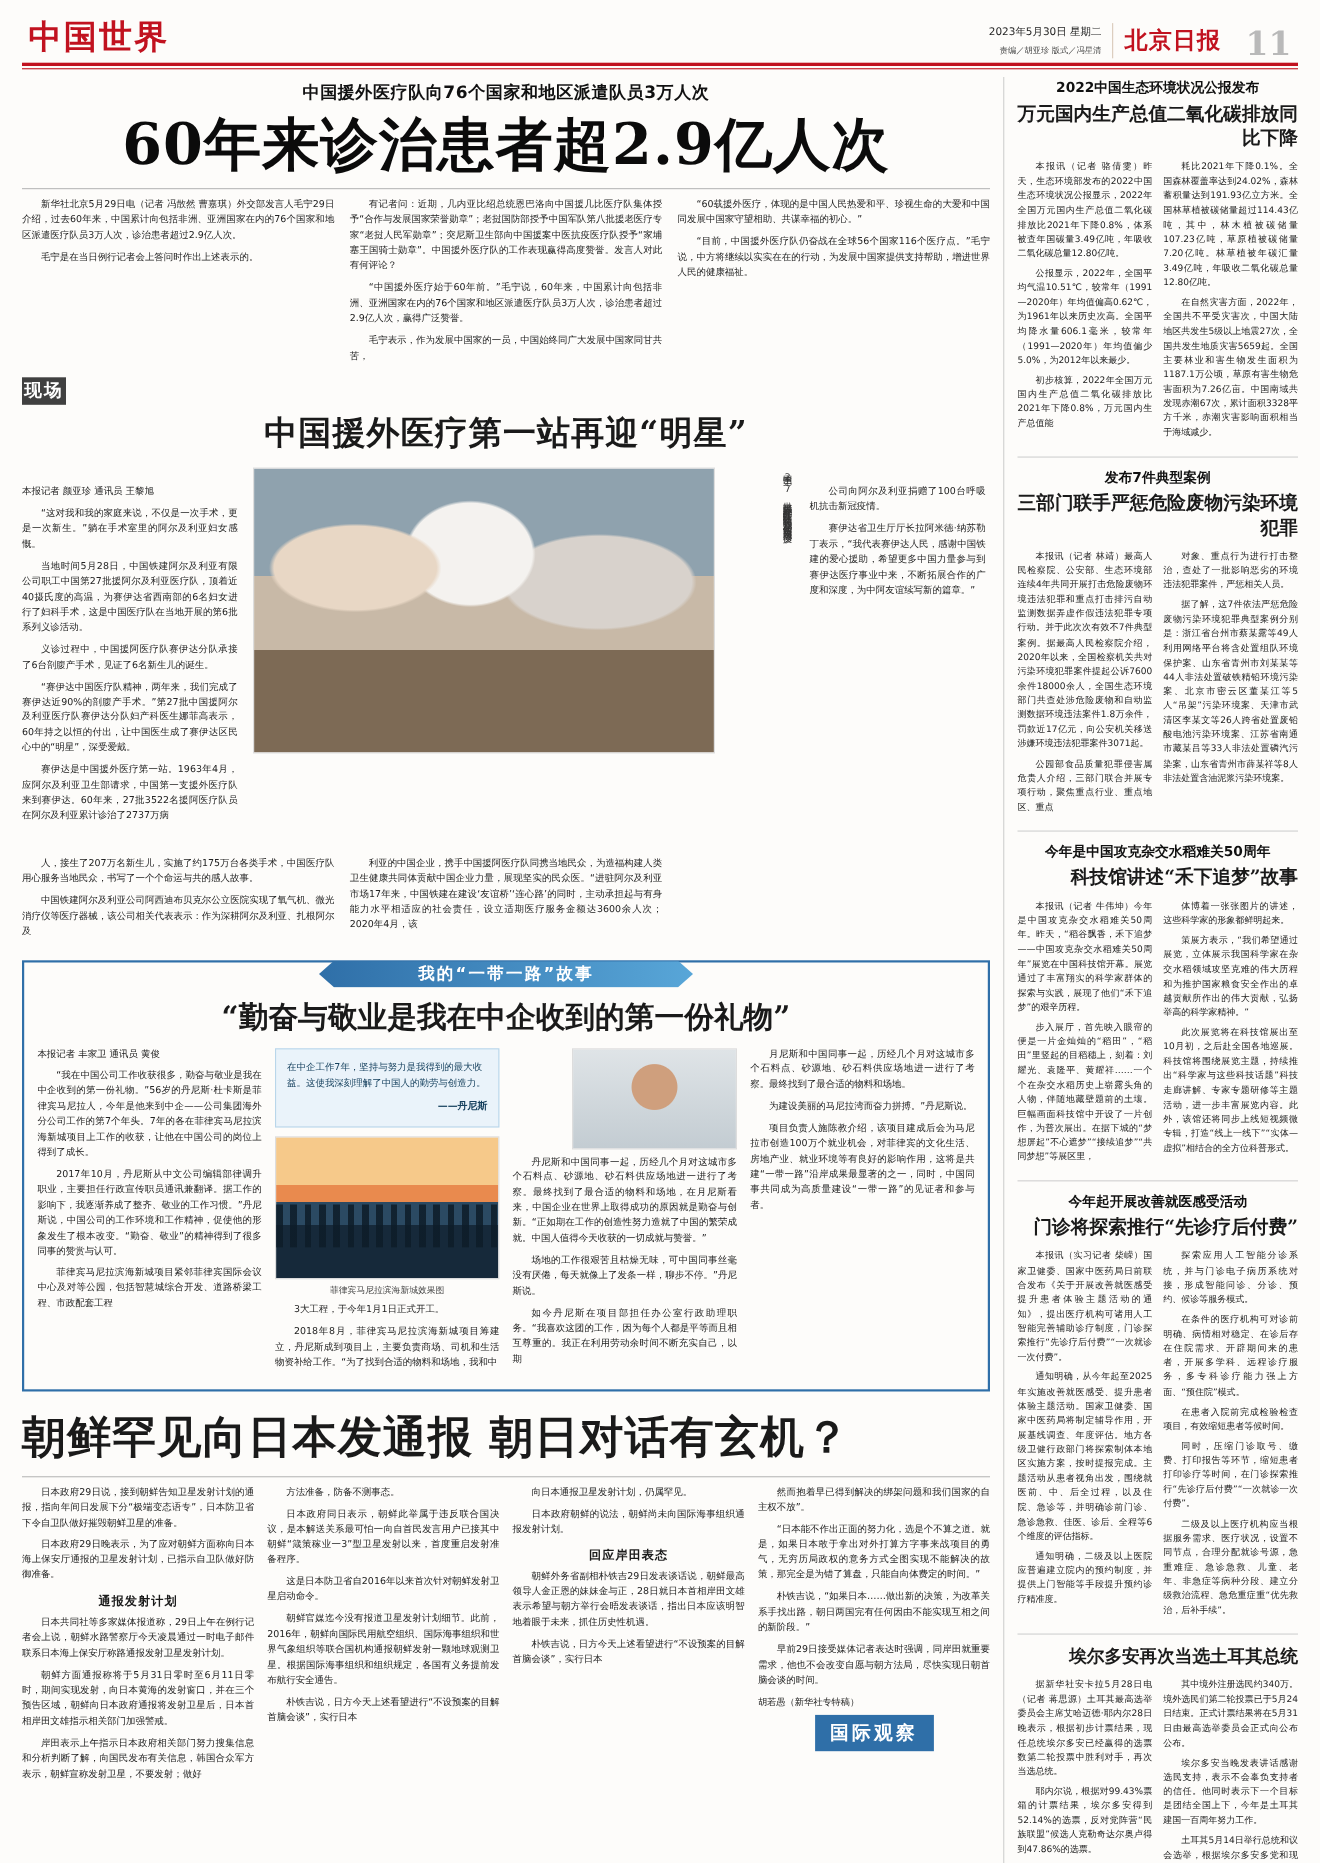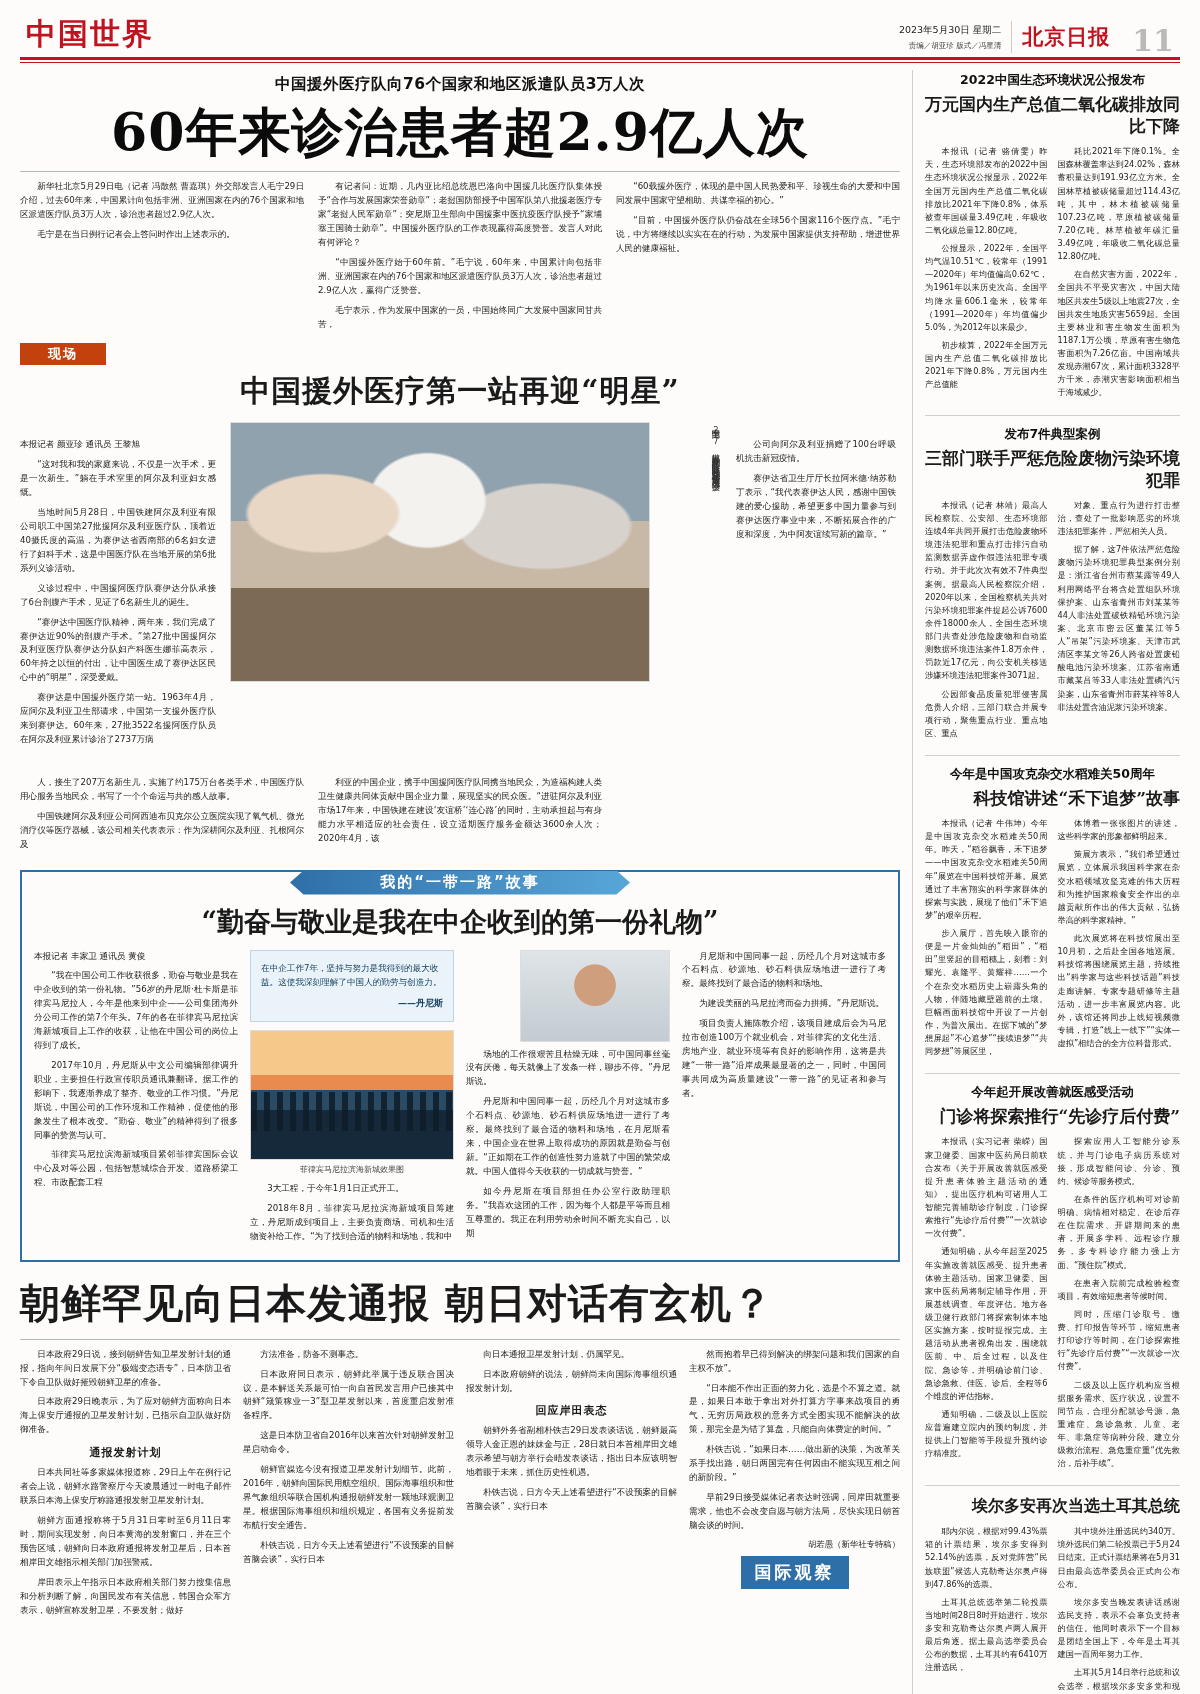--- a/index.html
+++ b/index.html
@@ -51,21 +51,21 @@
     font-weight:bold;font-size:52px;line-height:1.12;margin:8px 0 10px;letter-spacing:1px;color:#0b0b0b;
   }
   .lead-rule{height:1px;background:#b9b9b9;margin:4px 0 8px;}
   .three{display:flex;gap:14px;}
   .three>div{flex:1;}
   p.t{font-size:8.6px;line-height:1.62;text-align:justify;margin:0 0 6px;color:#222;}
   p.t.ind{text-indent:2em;}
   .byline{font-size:8.6px;line-height:1.62;text-align:justify;margin:0 0 6px;}
 
   
-  .sec-tag{display:inline-block;background:#c2410c;color:#fff;font-size:13px;font-weight:bold;padding:2px 28px;letter-spacing:2px;}
+  .sec-tag{display:inline-block;background:#404040;color:#fff;font-size:16px;font-weight:bold;padding:2px 2px;letter-spacing:2px;}
   .sec-head{
     text-align:center;font-family:"DejaVu Serif","Liberation Serif",serif;
     font-weight:bold;font-size:30px;margin:6px 0 10px;letter-spacing:1px;
   }
   .scene-grid{display:flex;gap:14px;}
   .scene-col{width:196px;margin-top:16px;}
   .scene-photo-wrap{width:420px;}
   .photo{
     width:100%;height:260px;border:1px solid #ddd;box-sizing:border-box;
     background:linear-gradient(#cfd6dc,#aab3bb);
@@ -122,21 +122,21 @@
     font-family:"DejaVu Serif","Liberation Serif",serif;
     font-weight:bold;font-size:40px;letter-spacing:1px;margin:14px 0 8px;
   }
   .five{display:flex;gap:12px;}
   .five>div{flex:1;}
   .sub-h{font-size:11px;font-weight:bold;text-align:center;margin:8px 0 6px;letter-spacing:1px;}
   .obs-badge{
     display:inline-block;background:#2f6fa8;color:#fff;font-weight:bold;
     font-size:17px;letter-spacing:3px;padding:5px 14px;margin-top:6px;
   }
-  .sign-right{text-align:right;font-size:8.4px;margin-top:4px;font-family:Liberation Serif, serif;}
+  .sign-right{font-size:8.4px;margin-top:4px;font-family:Liberation Serif, serif;}
 
   
   .side-item{padding-bottom:10px;margin-bottom:10px;border-bottom:1px solid #cfcfcf;}
   .side-item:last-child{border-bottom:none;}
   .side-kicker{text-align:center;font-size:12.5px;font-weight:bold;margin:2px 0 4px;color:#111;}
   .side-head{
     text-align:right;font-family:"DejaVu Serif","Liberation Serif",serif;
     font-weight:bold;font-size:17px;line-height:1.3;margin:2px 0 8px;
   }
   .side-head.sm{font-size:16px;}
@@ -238,22 +238,22 @@
                 <div>在中企工作7年，坚持与努力是我得到的最大收益。这使我深刻理解了中国人的勤劳与创造力。</div>
                 <div class="quote-sign">——丹尼斯</div>
               </div>
               <div class="photo city" style="height:130px;margin-top:8px;"></div>
               <div class="cap">菲律宾马尼拉滨海新城效果图</div>
               <p class="t ind" style="margin-top:6px;">3大工程，于今年1月1日正式开工。</p>
               <p class="t ind">2018年8月，菲律宾马尼拉滨海新城项目筹建立，丹尼斯成到项目上，主要负责商场、司机和生活物资补给工作。“为了找到合适的物料和场地，我和中</p>
             </div>
             <div class="br-col">
               <div class="photo portrait" style="height:92px;width:150px;margin:0 0 6px auto;"></div>
+              <p class="t ind">丹尼斯和中国同事一起，历经几个月对这城市多个石料点、砂源地、砂石料供应场地进一进行了考察。最终找到了最合适的物料和场地，在月尼斯看来，中国企业在世界上取得成功的原因就是勤奋与创新。“正如期在工作的创造性努力造就了中国的繁荣成就。中国人值得今天收获的一切成就与赞誉。”</p>
               <p class="t ind">场地的工作很艰苦且枯燥无味，可中国同事丝毫没有厌倦，每天就像上了发条一样，聊步不停。”丹尼斯说。</p>
-              <p class="t ind">丹尼斯和中国同事一起，历经几个月对这城市多个石料点、砂源地、砂石料供应场地进一进行了考察。最终找到了最合适的物料和场地，在月尼斯看来，中国企业在世界上取得成功的原因就是勤奋与创新。“正如期在工作的创造性努力造就了中国的繁荣成就。中国人值得今天收获的一切成就与赞誉。”</p>
               <p class="t ind">如今丹尼斯在项目部担任办公室行政助理职务。“我喜欢这团的工作，因为每个人都是平等而且相互尊重的。我正在利用劳动余时间不断充实自己，以期</p>
             </div>
             <div class="br-col">
               <p class="t ind">月尼斯和中国同事一起，历经几个月对这城市多个石料点、砂源地、砂石料供应场地进一进行了考察。最终找到了最合适的物料和场地。</p>
               <p class="t ind">为建设美丽的马尼拉湾而奋力拼搏。”丹尼斯说。</p>
               <p class="t ind">项目负责人施陈教介绍，该项目建成后会为马尼拉市创造100万个就业机会，对菲律宾的文化生活、房地产业、就业环境等有良好的影响作用，这将是共建“一带一路”沿岸成果最显著的之一，同时，中国同事共同成为高质量建设“一带一路”的见证者和参与者。</p>
             </div>
           </div>
         </div>
 
@@ -363,20 +363,21 @@
               <p class="s ind">同时，压缩门诊取号、缴费、打印报告等环节，缩短患者打印诊疗等时间，在门诊探索推行“先诊疗后付费”“一次就诊一次付费”。</p>
               <p class="s ind">二级及以上医疗机构应当根据服务需求、医疗状况，设置不同节点，合理分配就诊号源，急重难症、急诊急救、儿童、老年、非急症等病种分段、建立分级救治流程、急危重症重“优先救治，后补手续”。</p>
             </div>
           </div>
         </div>
 
         <div class="side-item">
           <div class="side-head sm">埃尔多安再次当选土耳其总统</div>
           <div class="side-two">
             <div>
+              <p class="s ind">据新华社安卡拉5月28日电（记者 蒋思源）土耳其最高选举委员会主席艾哈迈德·耶内尔28日晚表示，根据初步计票结果，现任总统埃尔多安已经赢得的选票数第二轮投票中胜利对手，再次当选总统。</p>
               <p class="s ind">耶内尔说，根据对99.43%票箱的计票结果，埃尔多安得到52.14%的选票，反对党阵营“民族联盟”候选人克勒奇达尔奥卢得到47.86%的选票。</p>
               <p class="s ind">土耳其总统选举第二轮投票当地时间28日8时开始进行，埃尔多安和克勒奇达尔奥卢两人展开最后角逐。据土最高选举委员会公布的数据，土耳其约有6410万注册选民，</p>
             </div>
             <div>
               <p class="s ind">其中境外注册选民约340万。境外选民们第二轮投票已于5月24日结束。正式计票结果将在5月31日由最高选举委员会正式向公布公布。</p>
               <p class="s ind">埃尔多安当晚发表讲话感谢选民支持，表示不会辜负支持者的信任。他同时表示下一个目标是团结全国上下，今年是土耳其建国一百周年努力工作。</p>
               <p class="s ind">土耳其5月14日举行总统和议会选举，根据埃尔多安多党和现行命法法，法院未计50%的选票，因此依据相关规定在本届选举第二轮投票，由埃尔多安领导的执政党正义与发展党和其所属的民族联盟在同日举行的议会选举中赢得了土耳其大国民议会600个席位中的323席。</p>
             </div>
           </div>
         </div>

